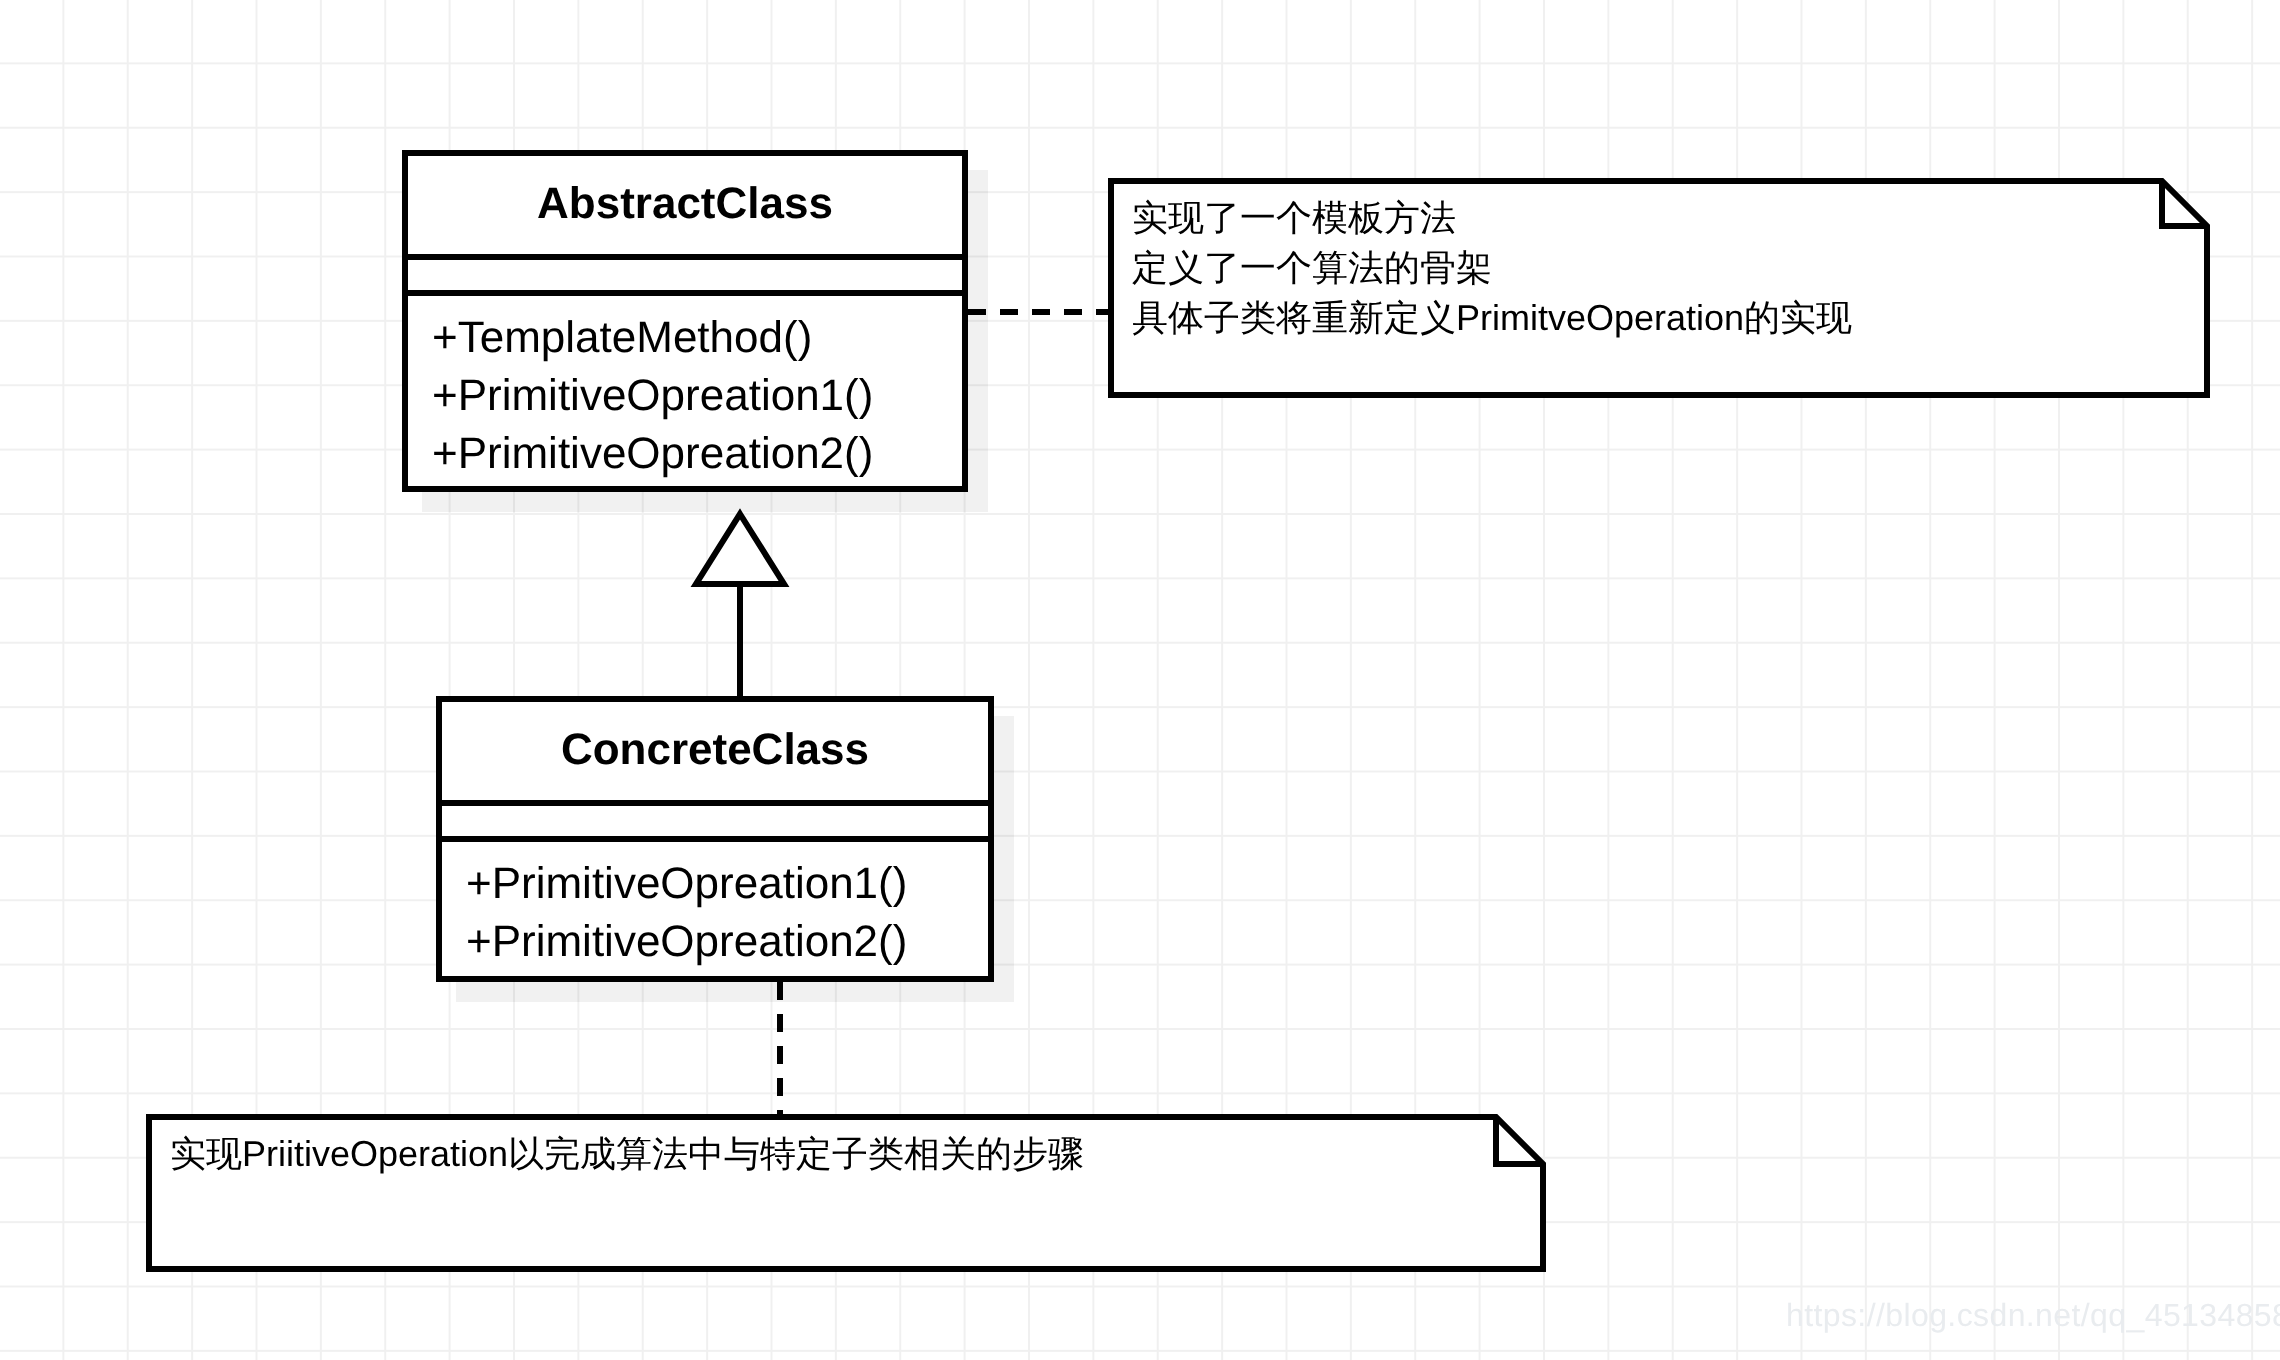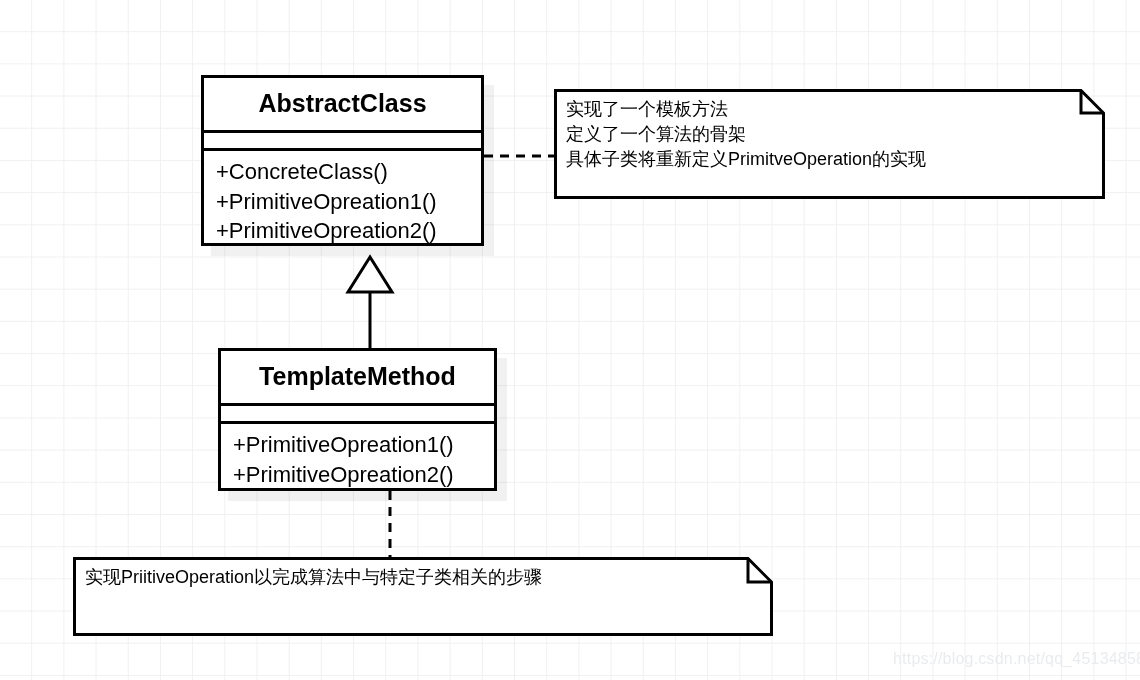--- a/index.html
+++ b/index.html
@@ -35,21 +35,21 @@
   .uml-class {
     position: absolute;
     background: #ffffff;
     border: 3px solid #000000;
     box-sizing: border-box;
     box-shadow: 10px 10px 0 0 rgba(0,0,0,0.055);
   }
   .uml-class .cls-name {
     text-align: center;
     font-weight: bold;
-    font-size: 25px;
+    font-size: 22px;
     color: #000000;
     line-height: 1.25;
     padding: 10px 6px 11px 6px;
     box-sizing: border-box;
   }
   .uml-class .cls-sep {
     height: 3px;
     background: #000000;
     width: 100%;
   }
@@ -145,28 +145,28 @@
 
     <line x1="390" y1="491" x2="390" y2="557" stroke="#000000" stroke-width="3" stroke-dasharray="9 7"></line>
   </svg>
 
   <div class="uml-class" id="abstract-class">
     <div class="cls-name">AbstractClass</div>
     <div class="cls-sep"></div>
     <div class="cls-attrs"></div>
     <div class="cls-sep"></div>
     <div class="cls-ops">
-      <div>+ConcreteClass()</div>
+      <div>+TemplateMethod()</div>
       <div>+PrimitiveOpreation1()</div>
       <div>+PrimitiveOpreation2()</div>
     </div>
   </div>
 
   <div class="uml-class" id="concrete-class">
-    <div class="cls-name">TemplateMethod</div>
+    <div class="cls-name">ConcreteClass</div>
     <div class="cls-sep"></div>
     <div class="cls-attrs"></div>
     <div class="cls-sep"></div>
     <div class="cls-ops">
       <div>+PrimitiveOpreation1()</div>
       <div>+PrimitiveOpreation2()</div>
     </div>
   </div>
 
   <div class="uml-note" id="note-abstract">

